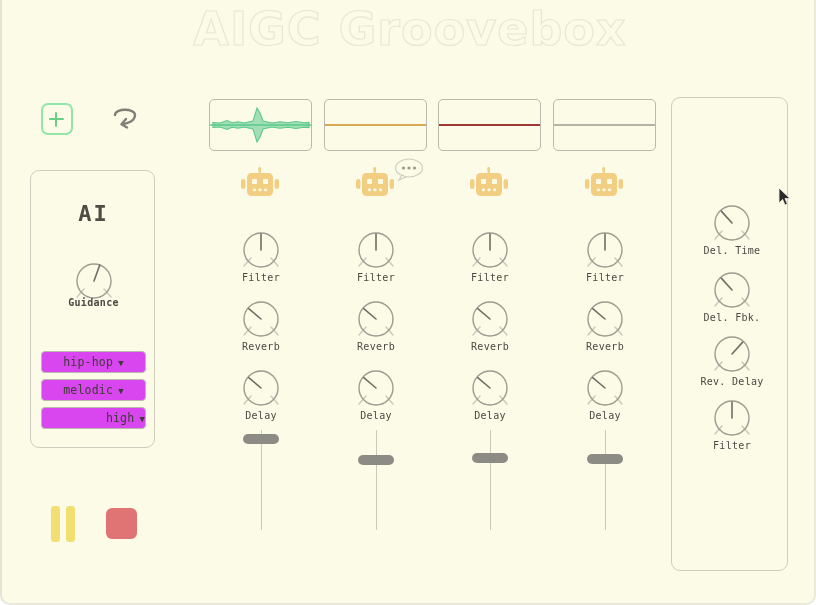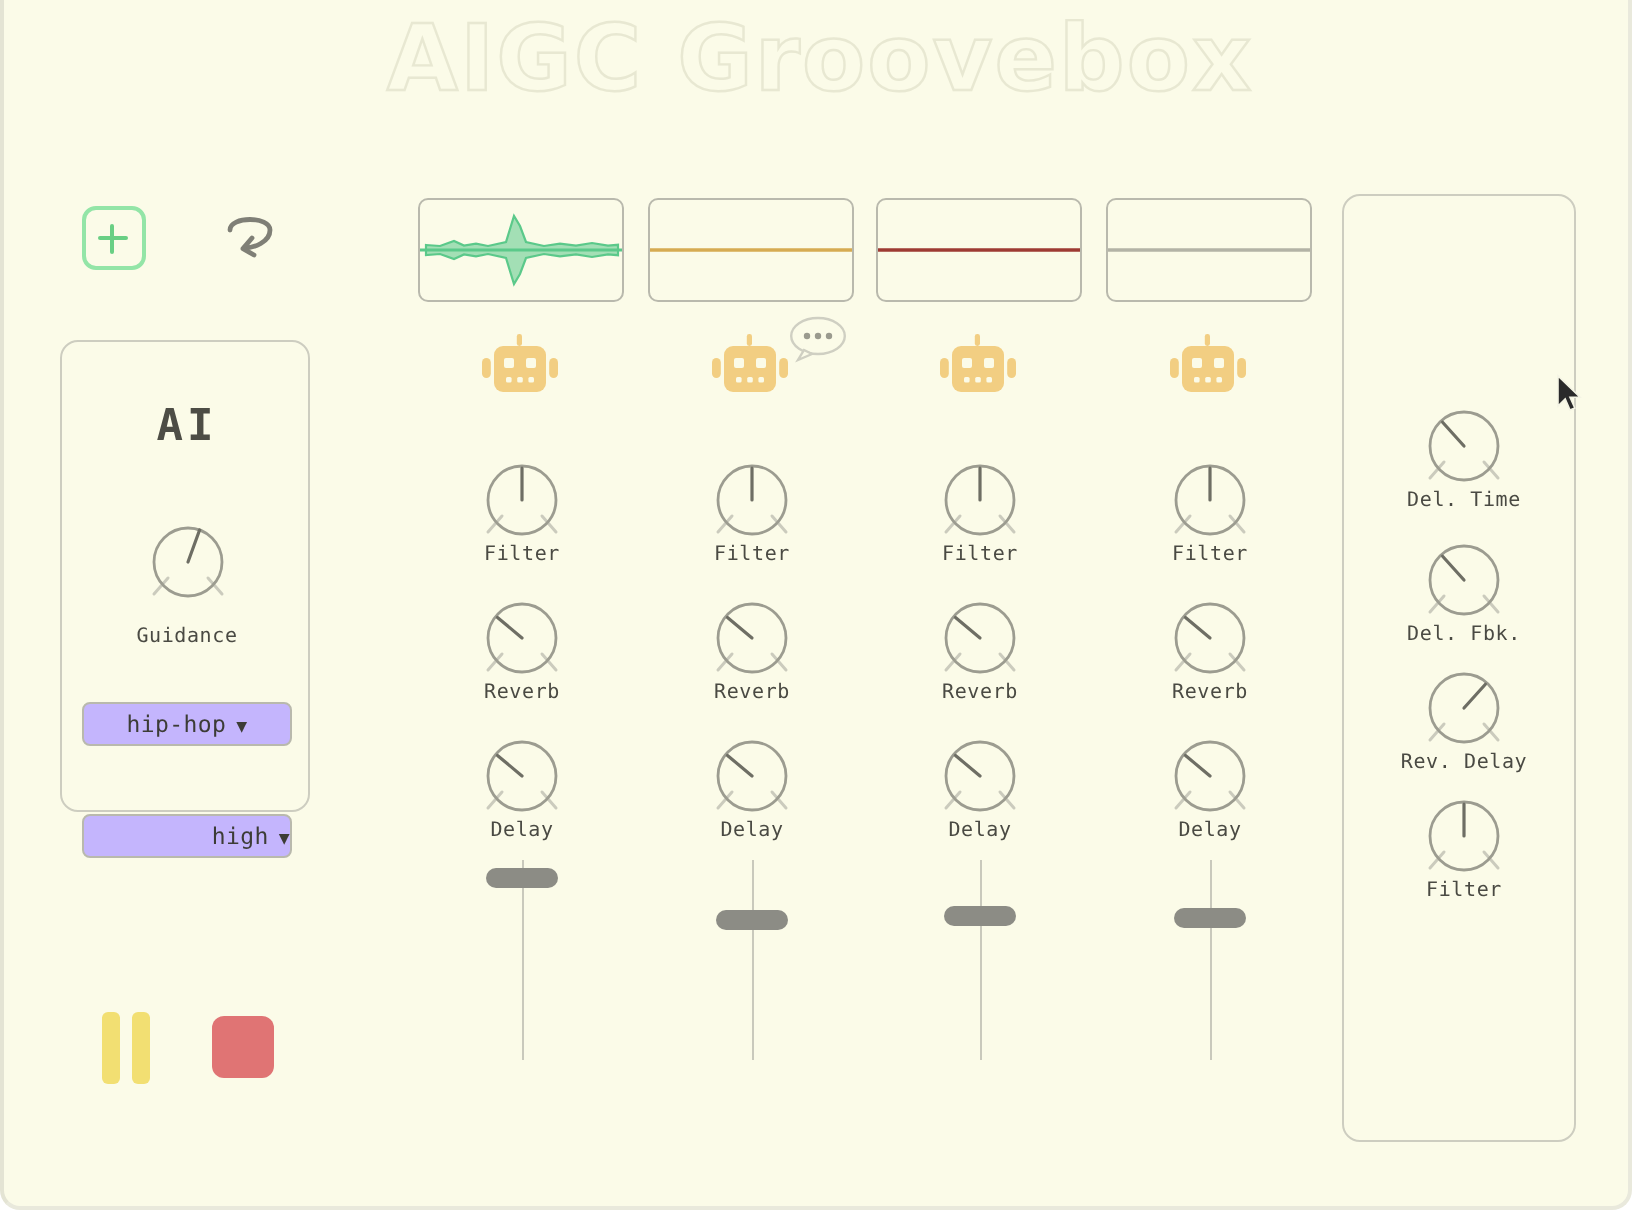--- a/index.html
+++ b/index.html
@@ -70,21 +70,21 @@
     width: 38px;
     height: 32px;
   }
 
   
   #ai-panel {
     position: absolute;
     left: 28px;
     top: 170px;
     width: 125px;
-    height: 236px;
+    height: 278px;
     border: 1px solid #cdcdc0;
     border-radius: 9px;
     box-sizing: border-box;
     background: #fbfbe8;
   }
   #ai-title {
     position: absolute;
     left: 0; top: 30px;
     width: 125px;
     text-align: center;
@@ -97,21 +97,21 @@
     position: absolute;
     left: 0; top: 88px; width: 125px;
   }
   .select-row {
     position: absolute;
     left: 10px;
     width: 105px;
     height: 22px;
     border: 1px solid #b9b9ad;
     border-radius: 4px;
-    background: #c4b5fd;
+    background: #d946ef;
     box-sizing: border-box;
     text-align: center;
     font-size: 11.5px;
     color: #3c3c36;
     line-height: 20px;
     letter-spacing: 0.2px;
   }
   .select-row .caret { font-size: 9px; margin-left: 5px; }
 
   
@@ -233,26 +233,29 @@
   <div id="ai-panel">
     <div id="ai-title">AI</div>
     <div id="ai-knob-wrap">
       <div style="position:absolute;left:18.5px;top:0;width:88px;height:62px;">
         <svg width="88" height="48" viewBox="0 0 88 48">
           <line x1="27" y1="38" x2="34" y2="30" stroke="#cbcbbd" stroke-width="1.5" stroke-linecap="round"></line>
           <line x1="61" y1="38" x2="54" y2="30" stroke="#cbcbbd" stroke-width="1.5" stroke-linecap="round"></line>
           <circle cx="44" cy="22" r="17" fill="none" stroke="#9c9c90" stroke-width="1.4"></circle>
           <line x1="44" y1="22" x2="49.8" y2="6" stroke="#6e6e64" stroke-width="1.6" stroke-linecap="round"></line>
         </svg>
-        <div class="knob-label" style="top:54px;">Guidance</div>
+        <div class="knob-label" style="top:38px;font-weight:bold;">Guidance</div>
       </div>
     </div>
 
     <div class="select-row" style="top:180px;">
       <span>hip-hop</span><span class="caret">▼</span>
+    </div>
+    <div class="select-row" style="top:208px;">
+      <span>melodic</span><span class="caret">▼</span>
     </div>
     <div class="select-row" style="top:236px;text-align:right;">
       <span>high</span><span class="caret">▼</span>
     </div>
   </div>
 
   <div id="pause-button">
     <div class="bar b1"></div>
     <div class="bar b2"></div>
   </div>

